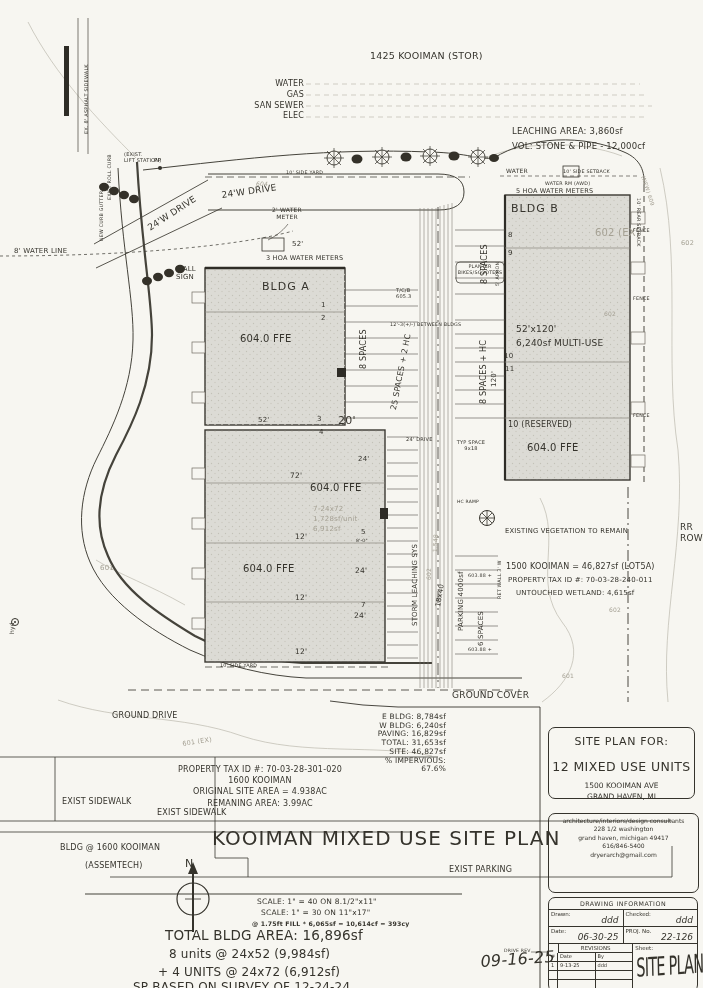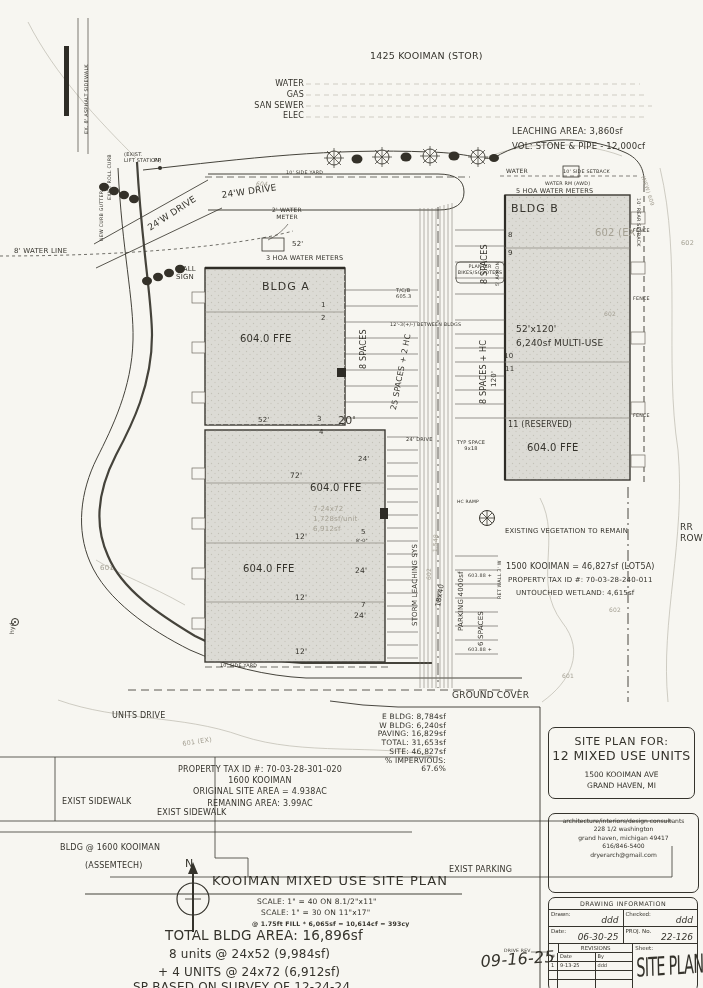--- a/index.html
+++ b/index.html
@@ -8,21 +8,21 @@
   #linework{position:absolute;left:0;top:0}
   .lbl{position:absolute;white-space:pre-line;line-height:1.18;letter-spacing:.2px;color:#35332c;transform-origin:0 0}
   .f{color:#a5a194}
   .b{font-weight:bold}
   .i{font-style:italic}
   .ca{text-align:center}
   .ra{text-align:right}
   .box{position:absolute;border:1.4px solid #35332c;border-radius:7px;box-sizing:border-box;background:transparent}
   .tb1 div{text-align:center}
   .tb1-l1{font-size:11px;margin-top:7px;letter-spacing:.6px}
-  .tb1-l2{font-size:12.5px;margin-top:0;letter-spacing:.4px}
+  .tb1-l2{font-size:12.5px;margin-top:11px;letter-spacing:.4px}
   .tb1-l3{font-size:7.5px;margin-top:7px}
   .tb1-l4{font-size:7.5px;margin-top:2px}
   .tb2-name{font-size:11.5px;text-align:center;letter-spacing:1.8px;padding:4px 0 3px;border-bottom:1px solid #35332c}
   .tb2-lines{font-size:6px;text-align:center;line-height:8.4px;padding-top:3px;white-space:pre-line}
   .tb3{font-size:6px}
   .tb3h{font-size:6.3px;text-align:center;letter-spacing:.5px;padding:2px 0;border-bottom:1px solid #35332c}
   .tbrow{display:flex;border-bottom:1px solid #35332c;height:16px}
   .tbcell{flex:1;position:relative;box-sizing:border-box}
   .tbcell + .tbcell{border-left:1px solid #35332c}
   .cl{position:absolute;left:2px;top:1px;font-size:5.5px}
@@ -292,51 +292,51 @@
   <div class="lbl" style="left:468px;top:647px;font-size:4.8px">603.88 +</div>
   <div class="lbl ca" style="left:450px;top:439px;width:42px;font-size:5px;line-height:6px">TYP SPACE
 9x18</div>
   <div class="lbl" style="left:516px;top:324px;font-size:9px">52'x120'</div>
   <div class="lbl" style="left:516px;top:338px;font-size:9px">6,240sf MULTI-USE</div>
   <div class="lbl" style="left:508px;top:231px;font-size:7px">8</div>
   <div class="lbl" style="left:508px;top:249px;font-size:7px">9</div>
   <div class="lbl" style="left:504px;top:352px;font-size:7px">10</div>
   <div class="lbl" style="left:505px;top:365px;font-size:7px">11</div>
   <div class="lbl" style="left:490px;top:387px;font-size:7px;transform:rotate(-90deg)">120'</div>
-  <div class="lbl" style="left:508px;top:420px;font-size:8px">11 (RESERVED)</div>
+  <div class="lbl" style="left:508px;top:420px;font-size:8px">10 (RESERVED)</div>
   <div class="lbl" style="left:527px;top:442px;font-size:10px">604.0 FFE</div>
   <div class="lbl f" style="left:604px;top:310px;font-size:6px">602</div>
   <div class="lbl" style="left:505px;top:527px;font-size:6.8px">EXISTING VEGETATION TO REMAIN</div>
   <div class="lbl" style="left:680px;top:522px;font-size:9px">RR ROW</div>
   <div class="lbl" style="left:506px;top:562px;font-size:8px">1500 KOOIMAN = 46,827sf (LOT5A)</div>
   <div class="lbl" style="left:508px;top:576px;font-size:7px">PROPERTY TAX ID #: 70-03-28-240-011</div>
   <div class="lbl" style="left:516px;top:589px;font-size:7px">UNTOUCHED WETLAND: 4,615sf</div>
   <div class="lbl f" style="left:609px;top:606px;font-size:6px">602</div>
   <div class="lbl f" style="left:562px;top:672px;font-size:6px">601</div>
   <div class="lbl f" style="left:100px;top:564px;font-size:7px">601</div>
   <div class="lbl" style="left:452px;top:690px;font-size:9px">GROUND COVER</div>
   <div class="lbl ra" style="left:358px;top:713px;width:88px;font-size:7.5px;line-height:8.7px">E BLDG: 8,784sf
 W BLDG: 6,240sf
 PAVING: 16,829sf
 TOTAL: 31,653sf
 SITE: 46,827sf
 % IMPERVIOUS: 67.6%</div>
-  <div class="lbl" style="left:112px;top:711px;font-size:8px">UNITS DRIVE</div>
+  <div class="lbl" style="left:112px;top:711px;font-size:8px">GROUND DRIVE</div>
   <div class="lbl f" style="left:182px;top:741px;font-size:6.5px;transform:rotate(-9deg)">601 (EX)</div>
   <div class="lbl ca" style="left:162px;top:764px;width:196px;font-size:8px;line-height:11.2px">PROPERTY TAX ID #: 70-03-28-301-020
 1600 KOOIMAN
 ORIGINAL SITE AREA = 4.938AC
 REMANING AREA: 3.99AC</div>
   <div class="lbl" style="left:62px;top:797px;font-size:8px">EXIST SIDEWALK</div>
   <div class="lbl" style="left:157px;top:808px;font-size:8px">EXIST SIDEWALK</div>
   <div class="lbl" style="left:60px;top:843px;font-size:8px">BLDG @ 1600 KOOIMAN</div>
   <div class="lbl" style="left:85px;top:861px;font-size:8px">(ASSEMTECH)</div>
   <div class="lbl" style="left:449px;top:865px;font-size:8px">EXIST PARKING</div>
   <div class="lbl" style="left:185px;top:858px;font-size:11px">N</div>
-  <div class="lbl" style="left:212px;top:873px;font-size:13px;letter-spacing:1px">KOOIMAN MIXED USE SITE PLAN</div>
+  <div class="lbl" style="left:212px;top:827px;font-size:20px;letter-spacing:1px">KOOIMAN MIXED USE SITE PLAN</div>
   <div class="lbl" style="left:257px;top:898px;font-size:7.5px">SCALE: 1" = 40 ON 8.1/2"x11"</div>
   <div class="lbl" style="left:261px;top:909px;font-size:7.5px">SCALE: 1" = 30 ON 11"x17"</div>
   <div class="lbl b" style="left:252px;top:920px;font-size:6.2px">@ 1.75ft FILL * 6,065sf = 10,614cf = 393cy</div>
   <div class="lbl" style="left:165px;top:928px;font-size:13.5px">TOTAL BLDG AREA: 16,896sf</div>
   <div class="lbl" style="left:169px;top:947px;font-size:12px">8 units @ 24x52 (9,984sf)</div>
   <div class="lbl" style="left:158px;top:965px;font-size:12px">+ 4 UNITS @ 24x72 (6,912sf)</div>
   <div class="lbl" style="left:133px;top:980px;font-size:12px">SP BASED ON SURVEY OF 12-24-24</div>
   <div class="lbl i" style="left:480px;top:953px;font-size:16px;transform:rotate(-4deg)">09-16-25</div>
   <div class="lbl" style="left:504px;top:948px;font-size:4.6px">DRIVE REV</div>
   <div class="lbl" style="left:8px;top:634px;font-size:6px;transform:rotate(-90deg)">hyd</div>

